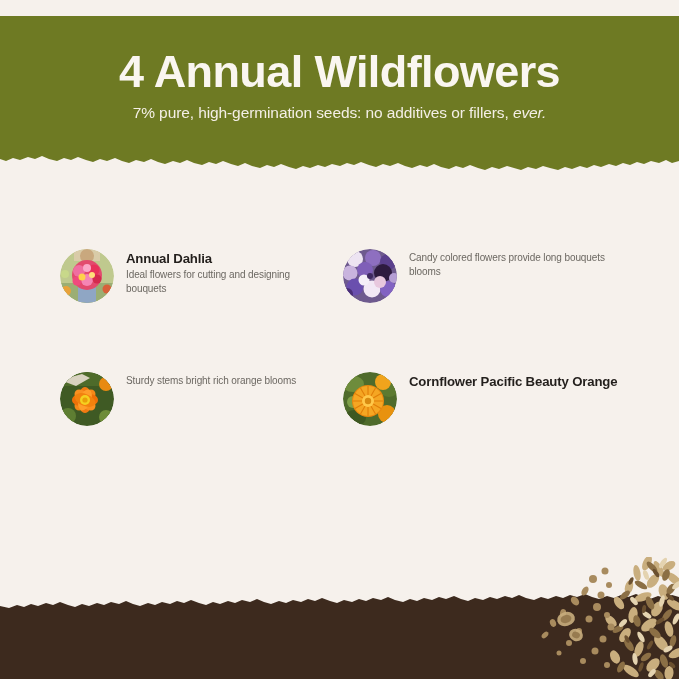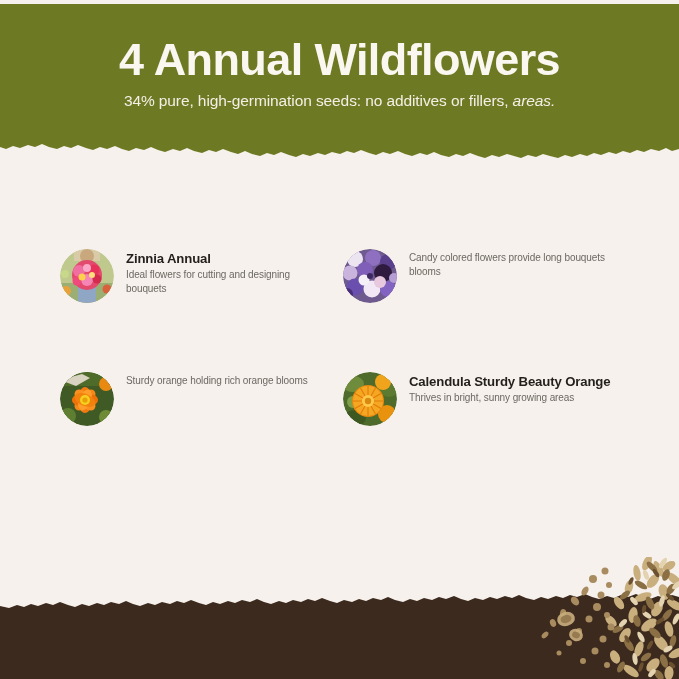--- a/index.html
+++ b/index.html
@@ -13,21 +13,21 @@
     height: 679px;
     overflow: hidden;
     background: #F6F1EC;
     font-family: "Liberation Sans", sans-serif;
     -webkit-font-smoothing: antialiased;
   }
 
   
   .header {
     position: absolute;
-    top: 4px; left: 0;
+    top: 16px; left: 0;
     width: 679px;
     height: 158px;
     overflow: hidden;
   }
   .header-fill {
     position: absolute;
     top: 0; left: 0;
     width: 679px;
     height: 158px;
   }
@@ -149,22 +149,22 @@
         L383,148 L376,151 L369,149 L361,146 L354,149 L347,147 L340,150 L332,148
         L325,151 L318,149 L310,152 L303,150 L296,153 L289,151 L281,148 L274,151
         L267,149 L260,152 L252,150 L245,147 L238,150 L231,148 L223,145 L216,148
         L209,146 L202,149 L194,147 L187,144 L180,147 L173,145 L165,148 L158,146
         L151,143 L144,146 L136,144 L129,147 L122,145 L115,142 L107,145 L100,143
         L93,146 L86,144 L78,141 L71,144 L64,142 L57,145 L49,143 L42,140 L35,143
         L28,141 L20,144 L13,142 L6,145 L0,143 Z"></path>
     </svg>
     <div class="header-text">
       <h1 class="headline">4 Annual Wildflowers</h1>
-      <p class="subhead"><span>34% pure, high-germination seeds: no additives or fillers,</span>
-        <em>areas.</em></p>
+      <p class="subhead"><span>7% pure, high-germination seeds: no additives or fillers,</span>
+        <em>ever.</em></p>
     </div>
   </div>
 
   <div class="features">
 
     <div class="feature">
       <div class="thumb-wrap">
         <svg class="thumb" viewBox="0 0 54 54">
           <defs>
               <clipPath id="c1">
@@ -186,21 +186,21 @@
             <circle cx="27" cy="19" r="4" fill="#FBA7C8"></circle>
             <circle cx="22" cy="28" r="3.5" fill="#FFD24A"></circle>
             <circle cx="32" cy="26" r="3" fill="#FFE07A"></circle>
             <circle cx="6" cy="42" r="5" fill="#E8A23A"></circle>
             <circle cx="47" cy="40" r="4.5" fill="#D8603A"></circle>
             <circle cx="5" cy="25" r="4" fill="#C8D88A"></circle>
           </g>
         </svg>
       </div>
       <div class="feature-text">
-        <p class="feature-title">Zinnia Annual</p>
+        <p class="feature-title">Annual Dahlia</p>
         <p class="feature-desc">Ideal flowers for cutting and designing bouquets</p>
       </div>
     </div>
 
     <div class="feature">
       <div class="thumb-wrap">
         <svg class="thumb" viewBox="0 0 54 54">
           <defs>
               <clipPath id="c2">
                 <circle cx="27" cy="27" r="27"></circle>
@@ -252,21 +252,21 @@
               <ellipse rx="7" ry="13" fill="#FA9020" transform="rotate(135)"></ellipse>
               <ellipse rx="6" ry="11" fill="#FF9E2A" transform="rotate(22)"></ellipse>
               <ellipse rx="6" ry="11" fill="#F2820E" transform="rotate(112)"></ellipse>
               <circle r="5" fill="#F5D020"></circle>
               <circle r="2.6" fill="#E8A008"></circle>
             </g>
           </g>
         </svg>
       </div>
       <div class="feature-text">
-        <p class="feature-desc">Sturdy orange holding rich orange blooms</p>
+        <p class="feature-desc">Sturdy stems bright rich orange blooms</p>
       </div>
     </div>
 
     <div class="feature wide">
       <div class="thumb-wrap">
         <svg class="thumb" viewBox="0 0 54 54">
           <defs>
               <clipPath id="c4">
                 <circle cx="27" cy="27" r="27"></circle>
               </clipPath>
@@ -296,22 +296,21 @@
                 <line x1="-13" y1="-7.5" x2="-4.3" y2="-2.5"></line>
                 <line x1="-7.5" y1="-13" x2="-2.5" y2="-4.3"></line>
               </g>
               <circle r="6" fill="#FFC84A"></circle>
               <circle r="3.2" fill="#D88A10"></circle>
             </g>
           </g>
         </svg>
       </div>
       <div class="feature-text">
-        <p class="feature-title">Calendula Sturdy Beauty Orange</p>
-        <p class="feature-desc">Thrives in bright, sunny growing areas</p>
+        <p class="feature-title">Cornflower Pacific Beauty Orange</p>
       </div>
     </div>
 
   </div>
 
   <div class="footer">
     <svg class="footer-fill" viewBox="0 0 679 130" preserveAspectRatio="none">
       <path fill="#3D2A1E" d="M0,130 H679 V48
         L672,46 L665,49 L658,47 L650,50 L643,48 L636,45 L628,48 L621,46 L614,49
         L607,47 L599,50 L592,48 L585,45 L577,48 L570,46 L563,49 L556,47 L548,50

